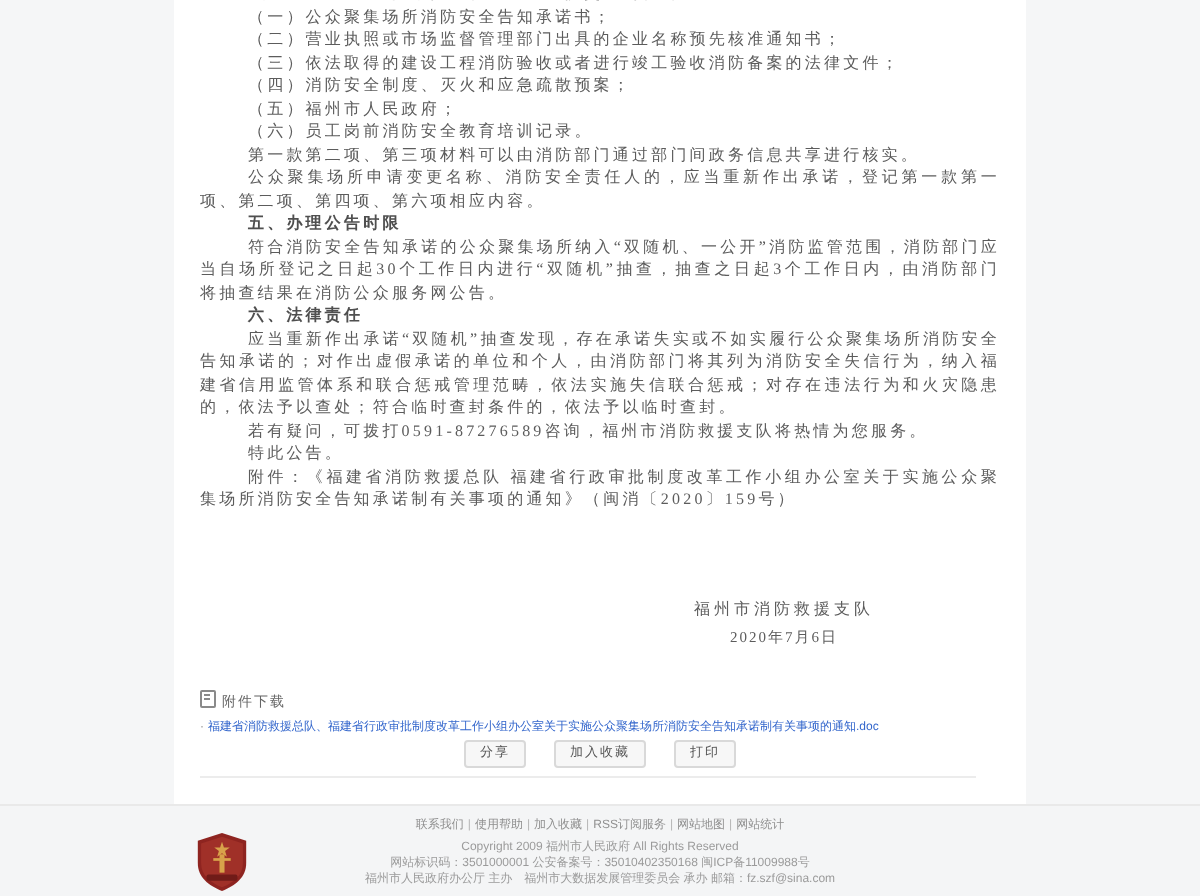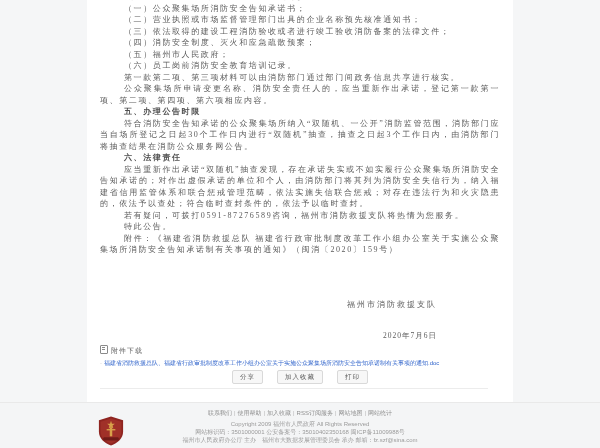--- a/index.html
+++ b/index.html
@@ -3,23 +3,23 @@
 <meta charset="utf-8">
 <style>
   html,body{margin:0;padding:0;}
   body{width:600px;height:448px;position:relative;overflow:hidden;background:#f5f6f7;
        font-family:"Liberation Serif","DejaVu Serif",serif;}
   .card{position:absolute;left:87px;top:0;width:426px;height:402px;background:#ffffff;}
   .doc-text{position:absolute;top:-9px;left:13px;right:13px;}
   .line{margin:0;font-size:8px;line-height:11.5px;letter-spacing:1.6px;color:#5c5c5c;text-align:justify;}
   .indent{text-indent:24px;}
   .heading{font-weight:bold;text-indent:24px;color:#4f4f4f;}
-  .signature{position:absolute;top:299px;right:76px;text-align:right;color:#5c5c5c;}
+  .signature{position:absolute;top:299px;right:76px;text-align:center;color:#5c5c5c;}
   .sig-org{font-size:8px;letter-spacing:2px;}
-  .sig-date{font-size:7.5px;letter-spacing:1px;margin-top:21px;}
+  .sig-date{font-size:7.5px;letter-spacing:1px;margin-top:4px;}
   .attach{position:absolute;top:344px;left:13px;right:13px;font-family:"Liberation Sans",sans-serif;}
   .attach-label-row{font-size:7px;color:#666;letter-spacing:1px;}
   .doc-icon{display:inline-block;width:6px;height:7px;border:1px solid #8a8a8a;border-radius:1px;
             margin-right:3px;position:relative;top:1px;background:#fff;}
   .doc-icon::after{content:"";position:absolute;left:1px;top:1px;width:3px;height:1px;background:#8a8a8a;box-shadow:0 2px 0 #8a8a8a;}
   .attach-link-row{margin-top:3px;font-size:6px;}
   .bullet{color:#999;margin-right:2px;}
   .attach-link{color:#3366cc;text-decoration:none;cursor:pointer;}
   .actions{position:absolute;top:365px;left:0;right:0;text-align:center;}
   .btn{display:inline-block;margin:0 5px;padding:2.5px 7px;font-size:6.5px;color:#555;

